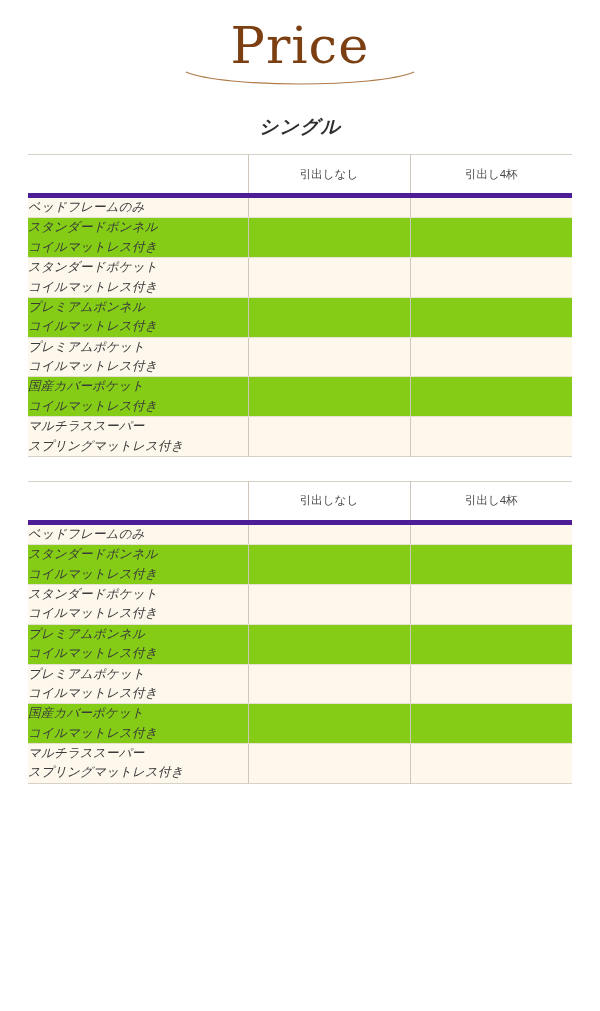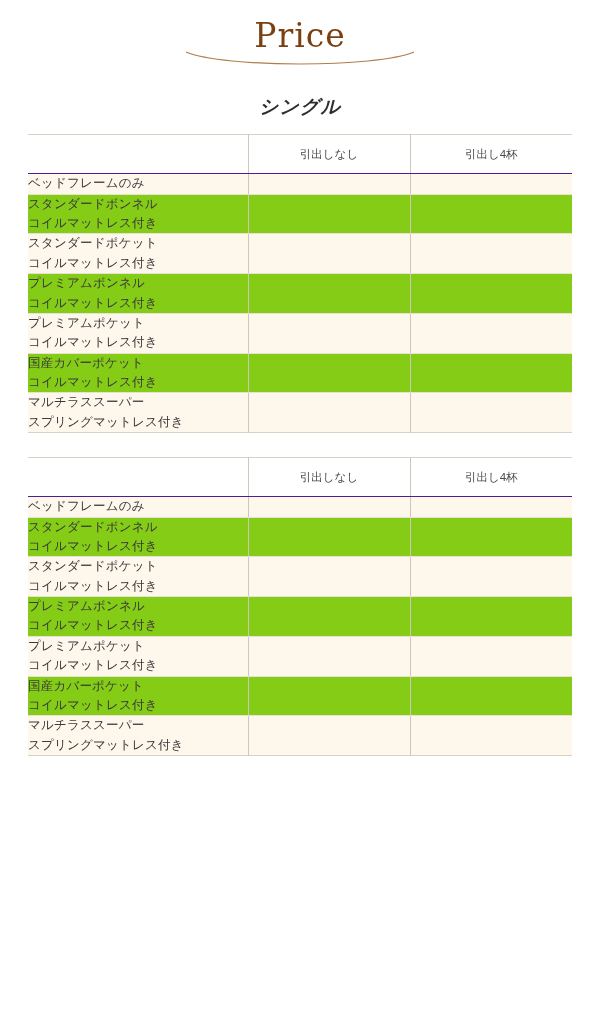--- a/index.html
+++ b/index.html
@@ -23,21 +23,21 @@
   }
 
   
   .header {
     padding-top: 18px;
     text-align: center;
     position: relative;
   }
   .header-title {
     font-family: "DejaVu Serif", "Liberation Serif", serif;
-    font-size: 33px;
+    font-size: 51px;
     letter-spacing: 1px;
     color: #7b3f12;
     line-height: 1.1;
     font-weight: 400;
   }
   .header-swoosh {
     width: 232px;
     height: 22px;
     margin: 0 auto;
     position: relative;
@@ -76,21 +76,21 @@
     vertical-align: middle;
   }
 
   thead th {
     height: 38px;
     font-size: 11.5px;
     font-weight: normal;
     color: #4a4a4a;
     text-align: center;
     background: #ffffff;
-    border-bottom: 1px solid #4c1d95;
+    border-bottom: 5px solid #4c1d95;
   }
   thead th.head-label {
     background: #ffffff;
   }
   .vline-l { border-left: 1px solid #cfc8ba; }
 
   tbody tr.row-odd td { background: #fdf7ec; }
   tbody tr.row-even td { background: #84cc16; }
 
   td.label-cell {
@@ -101,21 +101,21 @@
     letter-spacing: 0.2px;
   }
   td.value-cell {
     text-align: center;
     font-size: 12.5px;
     color: #3a3a3a;
   }
   tbody tr td { border-bottom: 1px solid #e7e1d5; }
   tbody tr:last-child td { border-bottom: none; }
 
-  .label-line { display: block; white-space: nowrap; }
+  .label-line { display: block; white-space: nowrap; font-style: italic; }
 </style>
 </head>
 <body>
 
 <div class="page">
 
   <div class="header">
     <div class="header-title">Price</div>
     <div class="header-swoosh">
       <svg width="232" height="22" viewBox="0 0 232 22">

